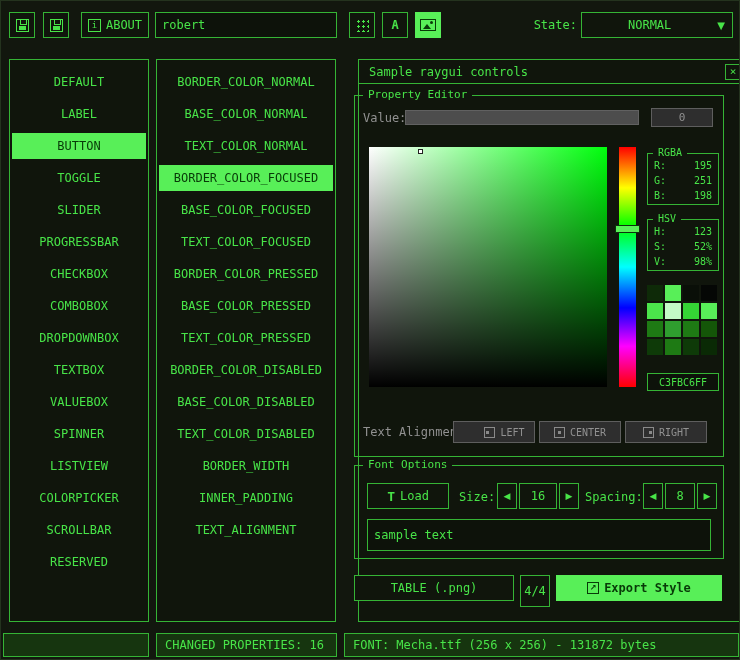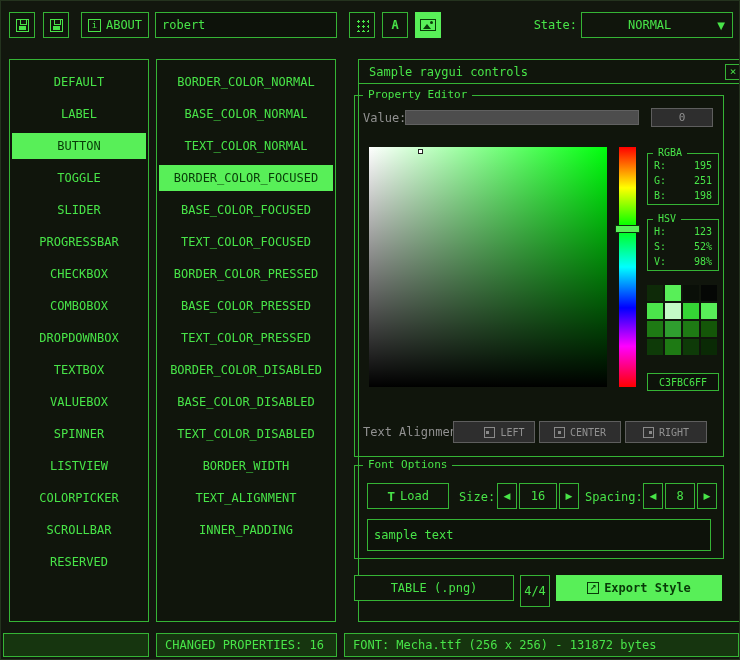--- a/index.html
+++ b/index.html
@@ -142,22 +142,22 @@
       <div class="list-item selected">BORDER_COLOR_FOCUSED</div>
       <div class="list-item">BASE_COLOR_FOCUSED</div>
       <div class="list-item">TEXT_COLOR_FOCUSED</div>
       <div class="list-item">BORDER_COLOR_PRESSED</div>
       <div class="list-item">BASE_COLOR_PRESSED</div>
       <div class="list-item">TEXT_COLOR_PRESSED</div>
       <div class="list-item">BORDER_COLOR_DISABLED</div>
       <div class="list-item">BASE_COLOR_DISABLED</div>
       <div class="list-item">TEXT_COLOR_DISABLED</div>
       <div class="list-item">BORDER_WIDTH</div>
+      <div class="list-item">INNER_PADDING</div>
       <div class="list-item">TEXT_ALIGNMENT</div>
-      <div class="list-item">INNER_PADDING</div>
     </div>
 
   <div class="abs window" style="left:345px;top:58px;width:388px;height:563px;">
     <div class="titlebar">
       <span class="title">Sample raygui controls</span>
       <span class="close-btn">×</span>
     </div>
   </div>
 
   <div class="abs group" style="left:353px;top:94px;width:370px;height:362px;">

